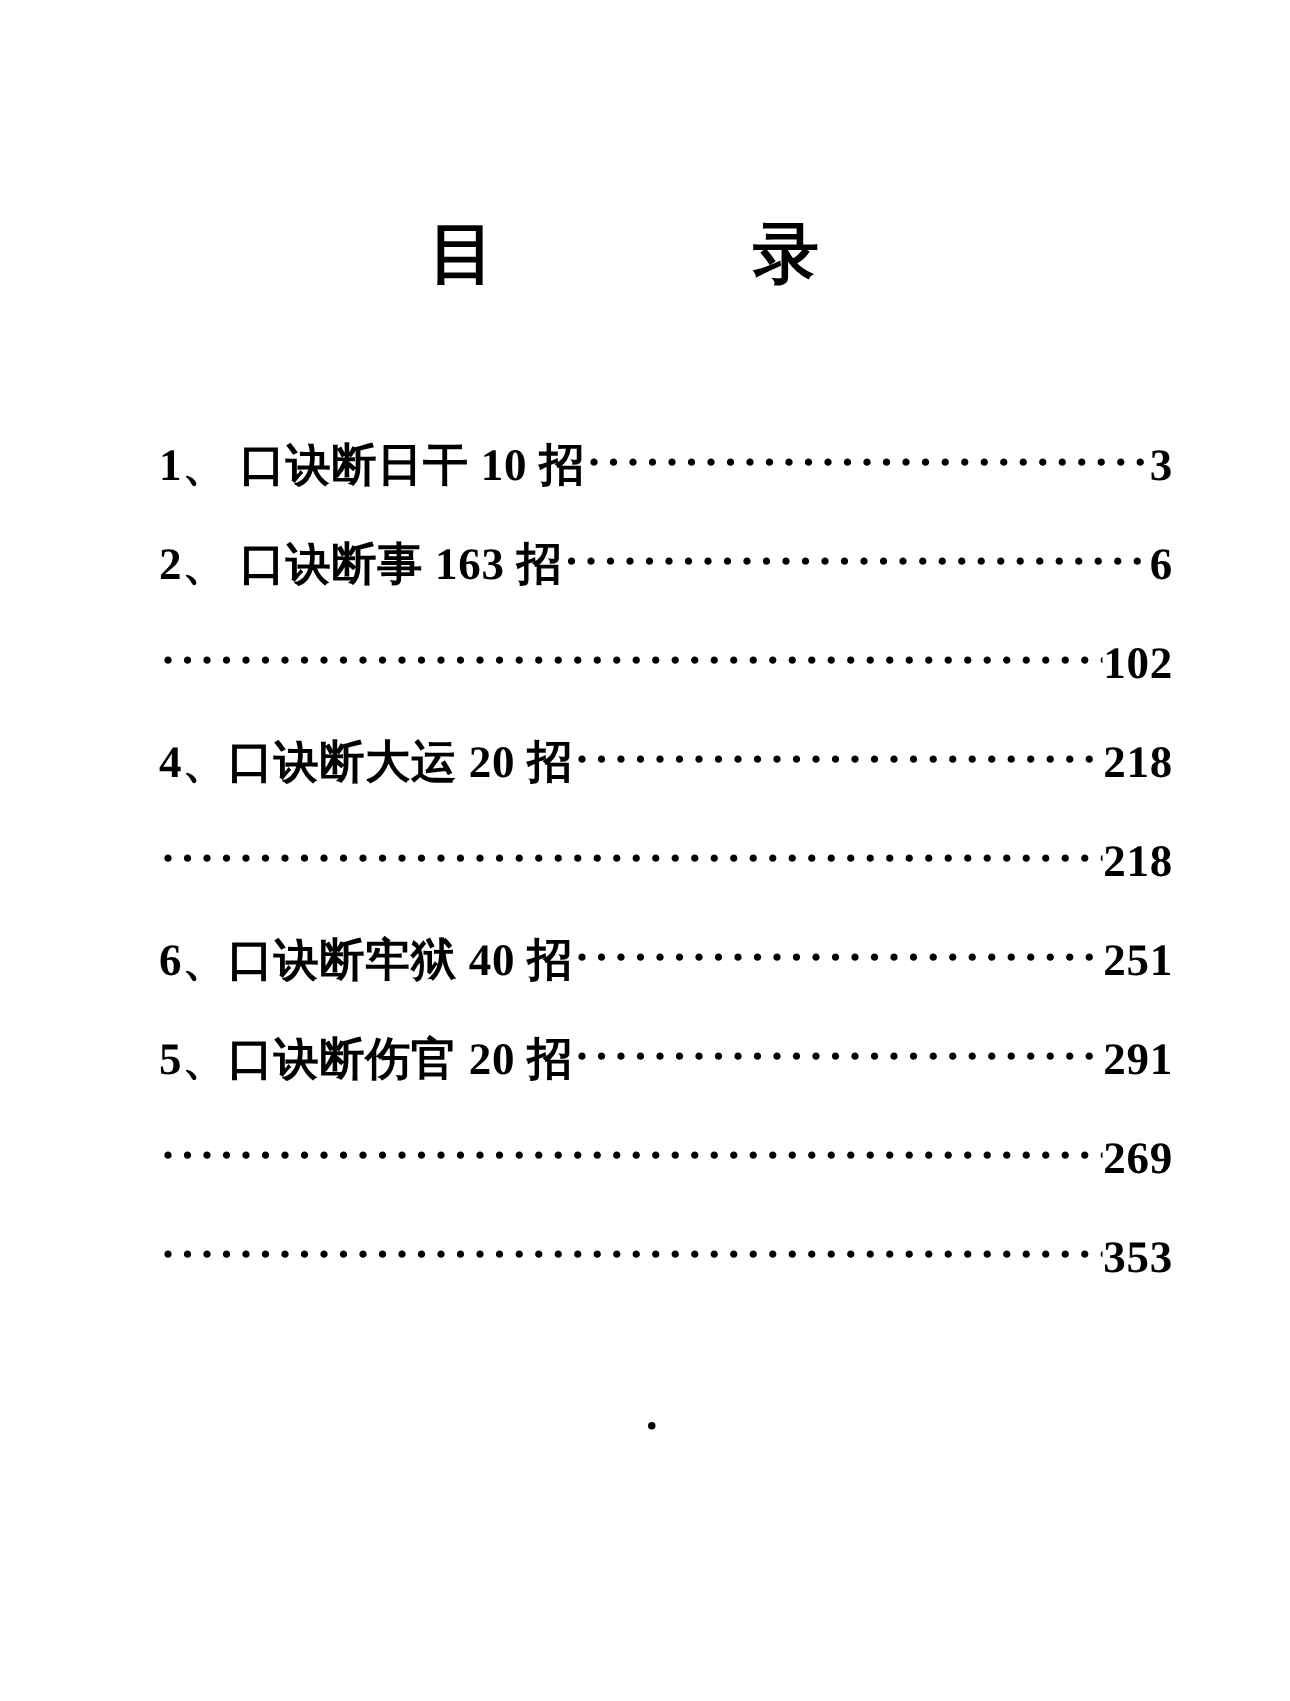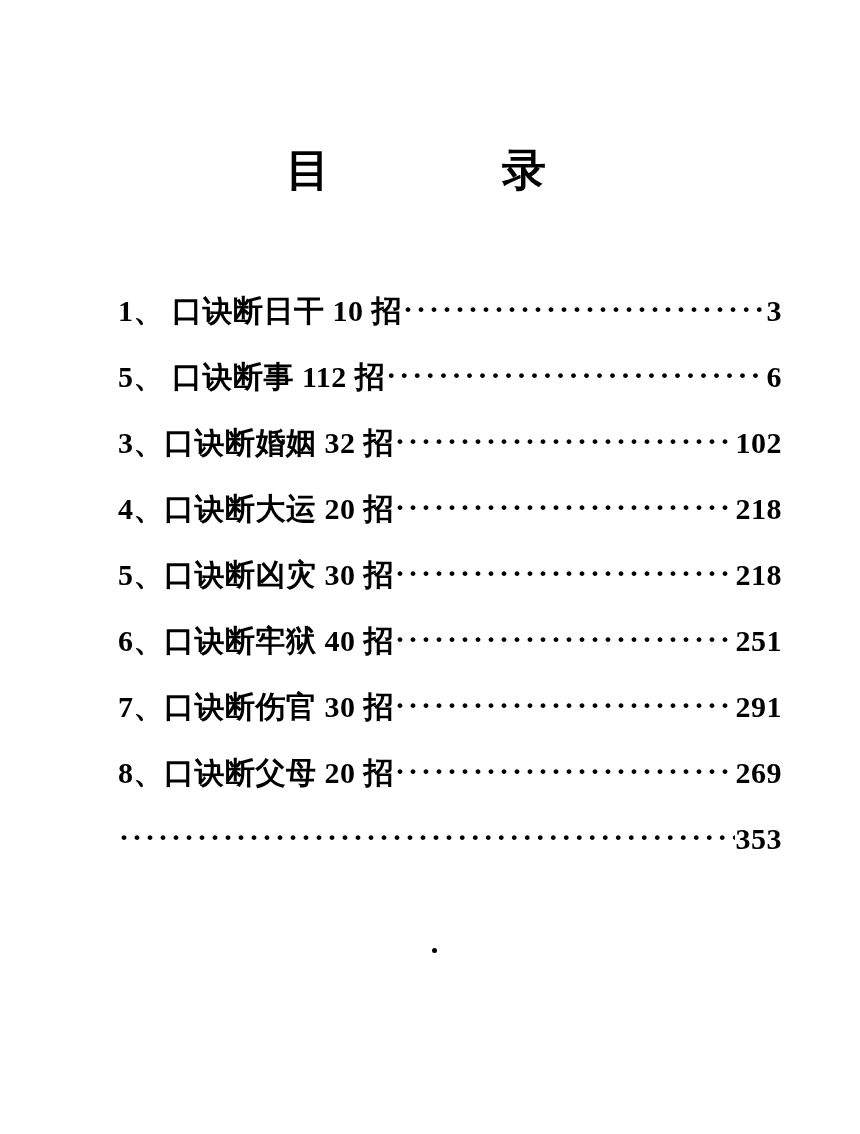--- a/index.html
+++ b/index.html
@@ -29,21 +29,21 @@
     letter-spacing: 28px;
     padding-top: 148px;
     line-height: 1;
     color: #000;
   }
   .toc-list {
     margin: 0;
     padding: 0;
     list-style: none;
     position: absolute;
-    left: 118px;
+    left: 106px;
     right: 78px;
     top: 296px;
   }
   .toc-entry {
     display: flex;
     align-items: baseline;
     font-size: 30px;
     font-weight: bold;
     line-height: 1;
     height: 66px;
@@ -96,69 +96,66 @@
 
     <li class="toc-entry">
       <span class="entry-label">1、 口诀断日干 10 招</span>
       <span class="leader">
           <span class="dots">····················································································································</span>
         </span>
       <span class="entry-page">3</span>
     </li>
 
     <li class="toc-entry">
-      <span class="entry-label">5、 口诀断事 112 招</span>
+      <span class="entry-label">2、 口诀断事 163 招</span>
       <span class="leader">
           <span class="dots">····················································································································</span>
         </span>
       <span class="entry-page">6</span>
     </li>
 
     <li class="toc-entry">
-      <span class="entry-label">3、口诀断婚姻 32 招</span>
       <span class="leader">
           <span class="dots">····················································································································</span>
         </span>
       <span class="entry-page">102</span>
     </li>
 
     <li class="toc-entry">
       <span class="entry-label">4、口诀断大运 20 招</span>
       <span class="leader">
           <span class="dots">····················································································································</span>
         </span>
       <span class="entry-page">218</span>
     </li>
 
     <li class="toc-entry">
-      <span class="entry-label">5、口诀断凶灾 30 招</span>
       <span class="leader">
           <span class="dots">····················································································································</span>
         </span>
       <span class="entry-page">218</span>
     </li>
 
     <li class="toc-entry">
       <span class="entry-label">6、口诀断牢狱 40 招</span>
       <span class="leader">
           <span class="dots">····················································································································</span>
         </span>
       <span class="entry-page">251</span>
     </li>
 
     <li class="toc-entry">
-      <span class="entry-label">7、口诀断伤官 30 招</span>
+      <span class="entry-label">5、口诀断伤官 20 招</span>
       <span class="leader">
           <span class="dots">····················································································································</span>
         </span>
       <span class="entry-page">291</span>
     </li>
 
     <li class="toc-entry">
-      <span class="entry-label">8、口诀断父母 20 招</span>
       <span class="leader">
           <span class="dots">····················································································································</span>
         </span>
       <span class="entry-page">269</span>
     </li>
 
     <li class="toc-entry">
       <span class="leader">
           <span class="dots">····················································································································</span>
         </span>

